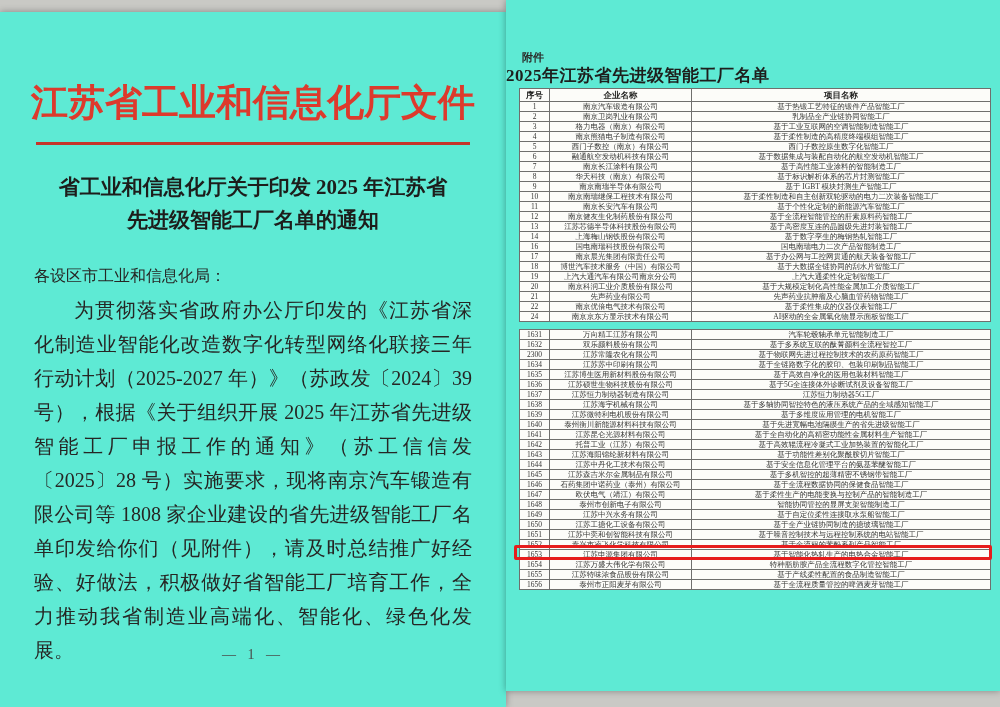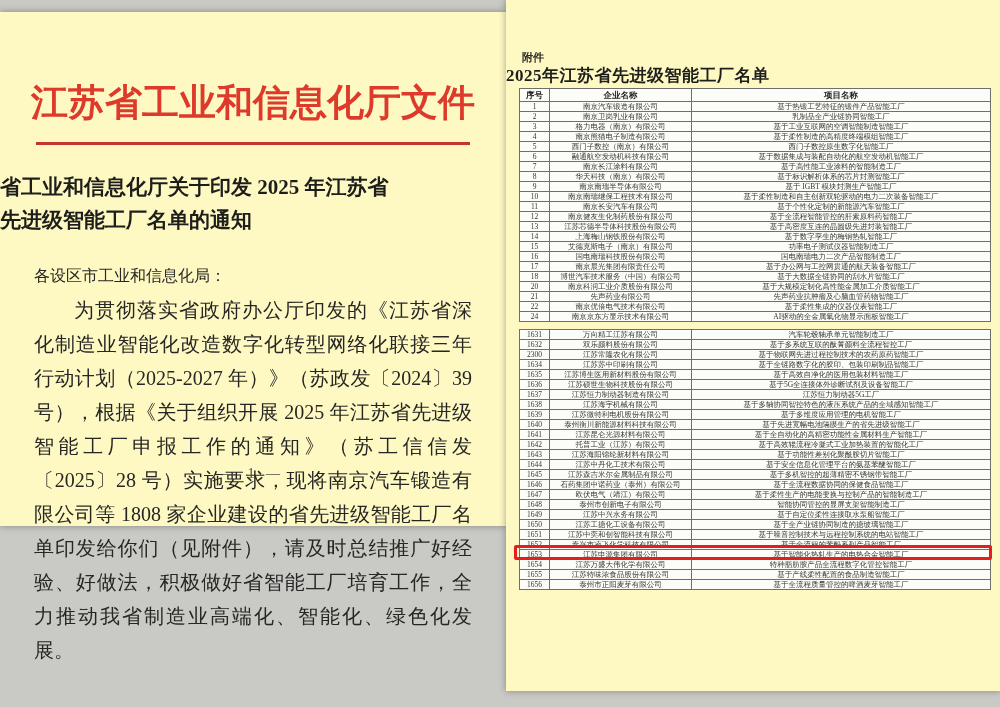--- a/index.html
+++ b/index.html
@@ -4,24 +4,24 @@
 <style>
   * { margin: 0; padding: 0; box-sizing: border-box; }
   html, body { width: 1000px; height: 707px; overflow: hidden; }
   body {
     background: #c9c9c5;
     font-family: "Liberation Serif", "DejaVu Serif", serif;
     position: relative;
   }
   .page {
     position: absolute;
-    background: #fef9c3;
+    background: #5eead4;
     box-shadow: 0 0 7px rgba(0,0,0,0.35);
   }
-  .left-page  { left: 0;   top: 12px; width: 506px; height: 514px; }
+  .left-page  { left: 0;   top: 12px; width: 506px; height: 695px; }
   .right-page { left: 506px; top: 0;  width: 494px; height: 691px; }
 
   
   .red-header {
     margin-top: 66px;
     text-align: center;
     font-size: 37px;
     font-weight: bold;
     letter-spacing: 0px;
     color: var(--header-red, #dd3a2c);
@@ -35,21 +35,21 @@
     letter-spacing: 2px;
   }
   .red-rule {
     margin: 14px auto 0 auto;
     width: 434px;
     height: 3px;
     background: var(--rule-red, #c5352a);
   }
   .doc-title {
     margin-top: 26px;
-    text-align: left;
+    text-align: center;
     font-size: 21px;
     font-weight: bold;
     color: #1d1d1b;
     line-height: 33px;
   }
   .left-body {
     margin: 22px auto 0 auto;
     width: 438px;
     color: #262624;
   }
@@ -236,38 +236,38 @@
               <td>13</td>
               <td>江苏芯德半导体科技股份有限公司</td>
               <td>基于高密度互连的晶圆级先进封装智能工厂</td>
             </tr>
             <tr>
               <td>14</td>
               <td>上海梅山钢铁股份有限公司</td>
               <td>基于数字孪生的梅钢热轧智能工厂</td>
             </tr>
             <tr>
-              <td>15</td>
-              <td>艾德克斯电子（南京）有限公司</td>
-              <td>功率电子测试仪器智能制造工厂</td>
-            </tr>
-            <tr>
               <td>16</td>
               <td>国电南瑞科技股份有限公司</td>
               <td>国电南瑞电力二次产品智能制造工厂</td>
             </tr>
             <tr>
               <td>17</td>
               <td>南京晨光集团有限责任公司</td>
               <td>基于办公网与工控网贯通的航天装备智能工厂</td>
             </tr>
             <tr>
               <td>18</td>
               <td>博世汽车技术服务（中国）有限公司</td>
               <td>基于大数据全链协同的刮水片智能工厂</td>
+            </tr>
+            <tr>
+              <td>19</td>
+              <td>上汽大通汽车有限公司南京分公司</td>
+              <td>上汽大通柔性化定制智能工厂</td>
             </tr>
             <tr>
               <td>20</td>
               <td>南京科润工业介质股份有限公司</td>
               <td>基于大规模定制化高性能金属加工介质智能工厂</td>
             </tr>
             <tr>
               <td>21</td>
               <td>先声药业有限公司</td>
               <td>先声药业抗肿瘤及心脑血管药物智能工厂</td>

